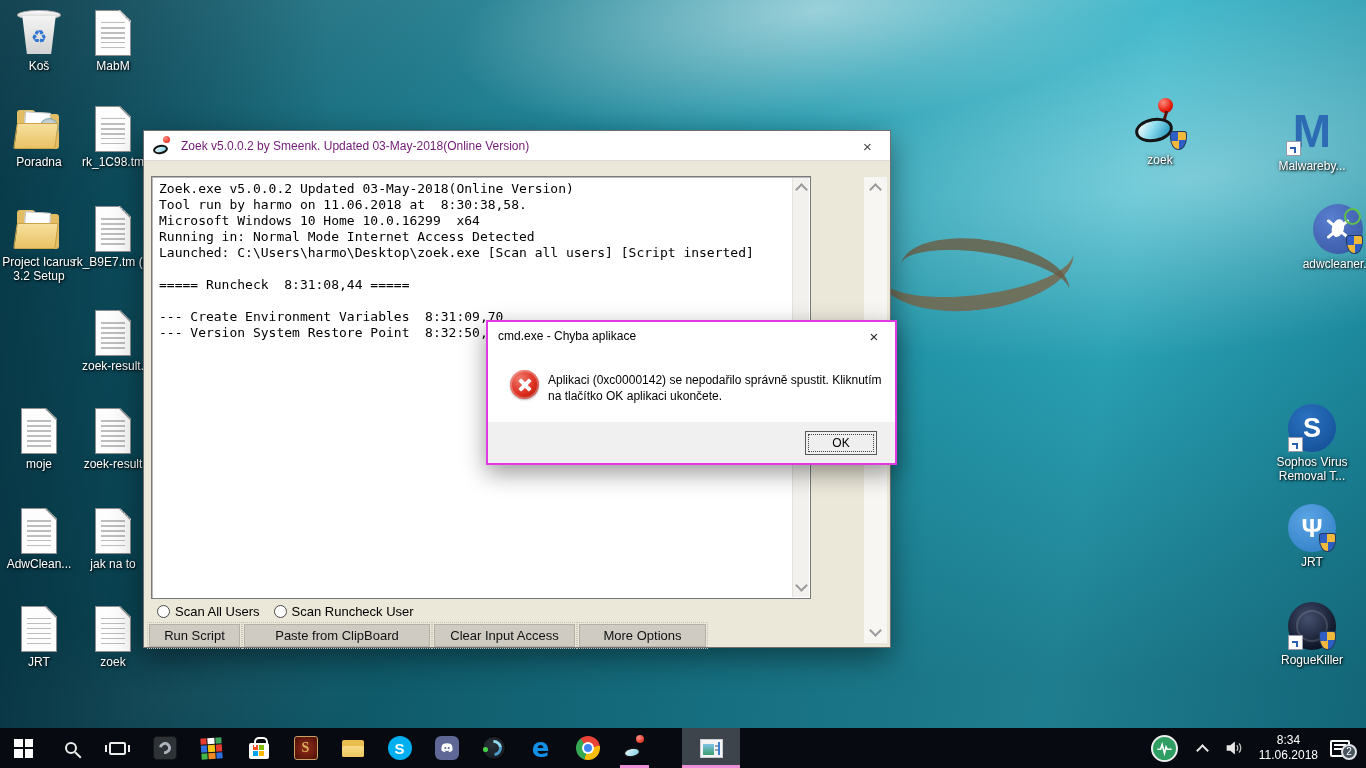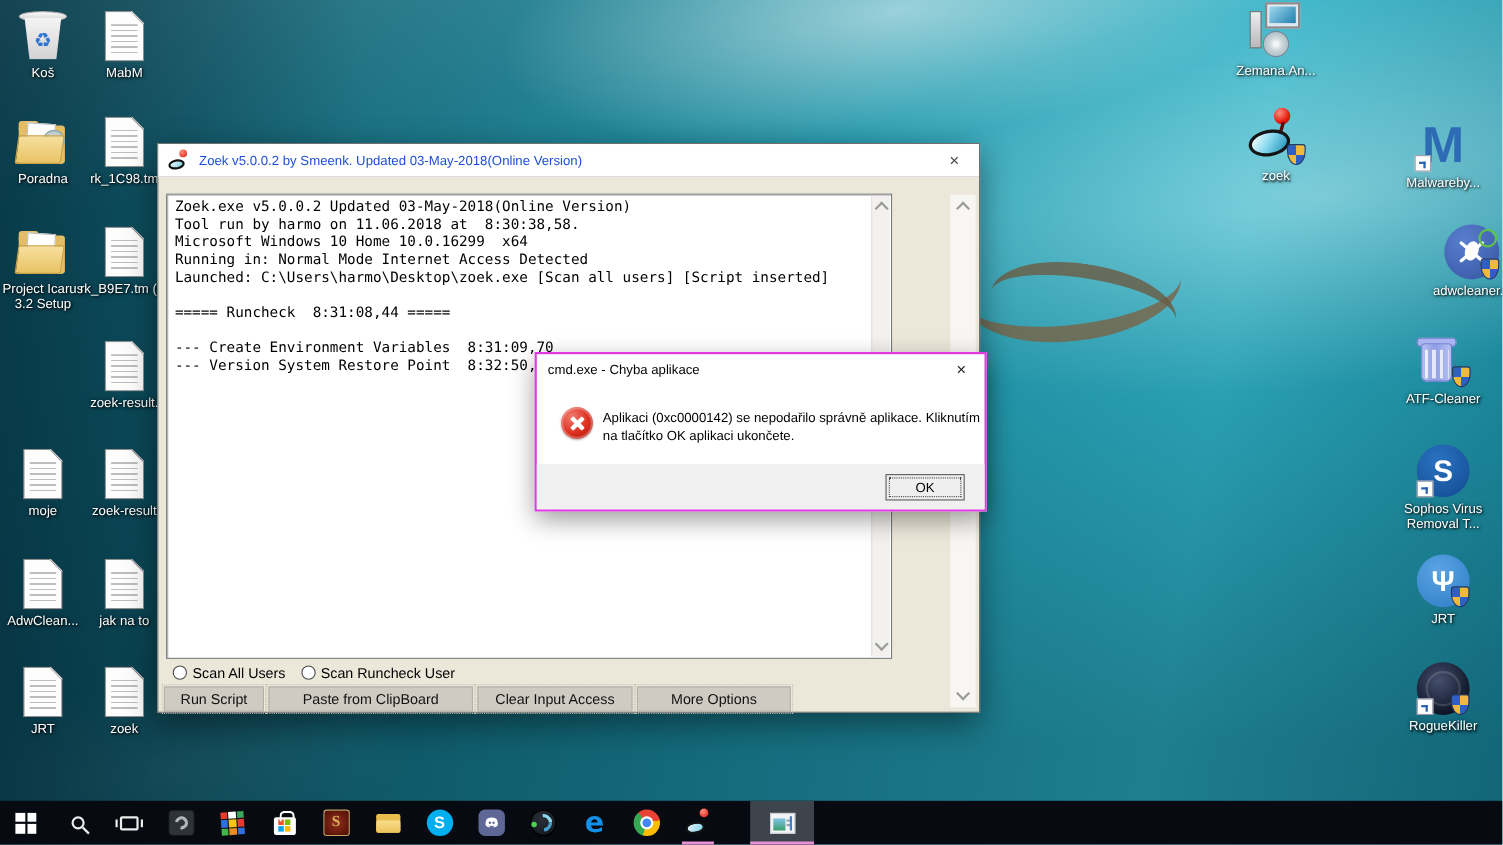--- a/index.html
+++ b/index.html
@@ -106,21 +106,21 @@
   
   .zoek-window { position:absolute; left:143px; top:130px; width:748px; height:518px; background:#ebe7d9;
     border:1px solid #6f6f6f; box-shadow:0 10px 28px rgba(0,0,0,.45); z-index:10; }
   .zk-titlebar { position:absolute; left:0; top:0; right:0; height:30px; background:#fff; border-bottom:1px solid #dcdcdc;
     display:flex; align-items:center; padding-left:9px; }
   .ic-zoek-sm { position:relative; width:20px; height:20px; flex:0 0 auto; }
   .ic-zoek-sm .lens { position:absolute; left:0; bottom:2px; width:15px; height:9px; border:2px solid #111; border-radius:50%;
     background:linear-gradient(130deg,#eaf7fb,#7fd0e6); transform:rotate(-10deg); }
   .ic-zoek-sm .pin { position:absolute; right:3px; top:0; width:7px; height:7px; border-radius:50%;
     background:radial-gradient(circle at 35% 30%,#ff8d7e,#d91708); }
-  .zk-title { margin-left:8px; font-size:12px; color:#1d4ed8; white-space:nowrap;text-align:right; }
+  .zk-title { margin-left:8px; font-size:12px; color:#701a75; white-space:nowrap;text-align:right; }
   .zk-close { position:absolute; right:0; top:0; width:45px; height:30px; display:flex; align-items:center; justify-content:center;
     font-size:15px; color:#444; cursor:default; }
   .zk-console { position:absolute; left:7px; top:45px; width:660px; height:423px; background:#fff;
     border:1px solid #7a7a7a; box-shadow:inset 1px 1px 0 #b9b9b9; padding:4px 24px 4px 7px; overflow:hidden; }
   .console-line { font-family:"DejaVu Sans Mono", monospace; font-size:13px; line-height:16px; color:#000; white-space:pre; }
   .zk-console-scrollbar { position:absolute; right:1px; top:1px; bottom:1px; width:17px; background:#f2f1ee;
     border-left:1px solid #e3e1da; display:flex; flex-direction:column; justify-content:space-between; align-items:center; padding:7px 0; }
   .zk-outer-scrollbar { position:absolute; right:3px; top:46px; width:23px; height:466px; background:#f7f6f3;
     display:flex; flex-direction:column; justify-content:space-between; align-items:center; padding:8px 0; }
   .chev { display:block; width:9px; height:9px; border-left:2px solid #9a9a9a; border-top:2px solid #9a9a9a; }
@@ -346,31 +346,20 @@
     <div class="icon-box">
         <div class="ic-doc">
           <i></i>
           <u></u>
           <span class="fold"></span>
         </div>
       </div>
     <div class="icon-label">zoek</div>
   </div>
 
-  <div class="desktop-icon" style="left:1118px;top:4px">
-    <div class="icon-box">
-        <div class="ic-zemana">
-          <span class="tower"></span>
-          <span class="mon"></span>
-          <span class="scr"></span>
-          <span class="disc"></span>
-        </div>
-      </div>
-    <div class="icon-label">Zemana.An...</div>
-  </div>
   <div class="desktop-icon" style="left:1118px;top:100px">
     <div class="icon-box">
         <div class="ic-zoek">
           <span class="pin"></span>
           <span class="needle"></span>
           <span class="lens"></span>
           <span class="uac-shield"></span>
         </div>
       </div>
     <div class="icon-label">zoek</div>
@@ -389,31 +378,20 @@
     <div class="icon-box">
         <div class="ic-adw">
           <span class="leg1"></span>
           <span class="leg2"></span>
           <span class="bug"></span>
           <span class="cross"></span>
           <span class="uac-shield"></span>
         </div>
       </div>
     <div class="icon-label">adwcleaner...</div>
-  </div>
-  <div class="desktop-icon" style="left:1270px;top:302px">
-    <div class="icon-box">
-        <div class="ic-atf">
-          <span class="lid"></span>
-          <span class="can"></span>
-          <span class="stripes"></span>
-          <span class="uac-shield"></span>
-        </div>
-      </div>
-    <div class="icon-label">ATF-Cleaner</div>
   </div>
   <div class="desktop-icon" style="left:1270px;top:402px">
     <div class="icon-box">
         <div class="ic-sophos">
           <span class="sc-arrow">
             <i></i>
           </span>
         </div>
       </div>
     <div class="icon-label">Sophos Virus Removal T...</div>
@@ -476,36 +454,36 @@
         <span>Scan All Users</span>
       </label>
       <label class="zk-radio">
         <span class="radio-circle"></span>
         <span>Scan Runcheck User</span>
       </label>
     </div>
     <button class="zk-btn" style="left:5px;width:91px">Run Script</button>
     <button class="zk-btn" style="left:100px;width:186px">Paste from ClipBoard</button>
     <button class="zk-btn" style="left:290px;width:141px">Clear Input Access</button>
-    <button class="zk-btn" style="left:435px;width:140px">More Options</button>
+    <button class="zk-btn" style="left:435px;width:127px">More Options</button>
   </div>
 
   <div class="err-dialog">
     <div class="err-titlebar">
       <span class="err-title">cmd.exe - Chyba aplikace</span>
     </div>
     <span class="err-close">
         <span>×</span>
       </span>
     <span class="err-icon">
         <span class="xa"></span>
         <span class="xb"></span>
       </span>
     <div class="err-msg">
-      <div>Aplikaci (0xc0000142) se nepodařilo správně aplikace. Kliknutím</div>
+      <div>Aplikaci (0xc0000142) se nepodařilo správně spustit. Kliknutím</div>
       <div>na tlačítko OK aplikaci ukončete.</div>
     </div>
     <div class="err-footer">
       <button class="ok-btn"><i></i><span>OK</span></button>
     </div>
   </div>
 
   <div class="taskbar">
     <div class="tb-btn">
         <span class="ic-win">
@@ -582,14 +560,36 @@
       </div>
     <div class="tb-btn running active">
       <span class="ic-winapp">
           <span class="pane"></span>
           <span class="l1"></span>
           <span class="l2"></span>
           <span class="l3"></span>
         </span>
     </div>
 
+    <div class="tray">
+      <span class="ic-hb">
+        <svg width="19" height="19" viewBox="0 0 24 24">
+            <path d="M3 13h4l2-6 3 11 2-8 1.5 3H21" stroke="#fff" stroke-width="2" fill="none"></path>
+          </svg>
+      </span>
+      <span class="tray-chev"></span>
+      <span class="ic-speaker">
+        <svg width="22" height="22" viewBox="0 0 24 24">
+            <path fill="#e6e6e6" d="M4 9v6h4l5 4V5L8 9H4z"></path>
+            <path d="M15 9c1.5 1.5 1.5 4.5 0 6" stroke="#bbb" fill="none" stroke-width="1.5"></path>
+            <path d="M17.5 7c2.5 2.5 2.5 7.5 0 10" stroke="#bbb" fill="none" stroke-width="1.5"></path>
+          </svg>
+      </span>
+      <span class="tray-clock">
+        <div>8:34</div>
+        <div>11.06.2018</div>
+      </span>
+      <span class="ic-notif">
+        <span class="tray-badge">2</span>
+      </span>
+    </div>
   </div>
 </div>
 
 </body></html>

